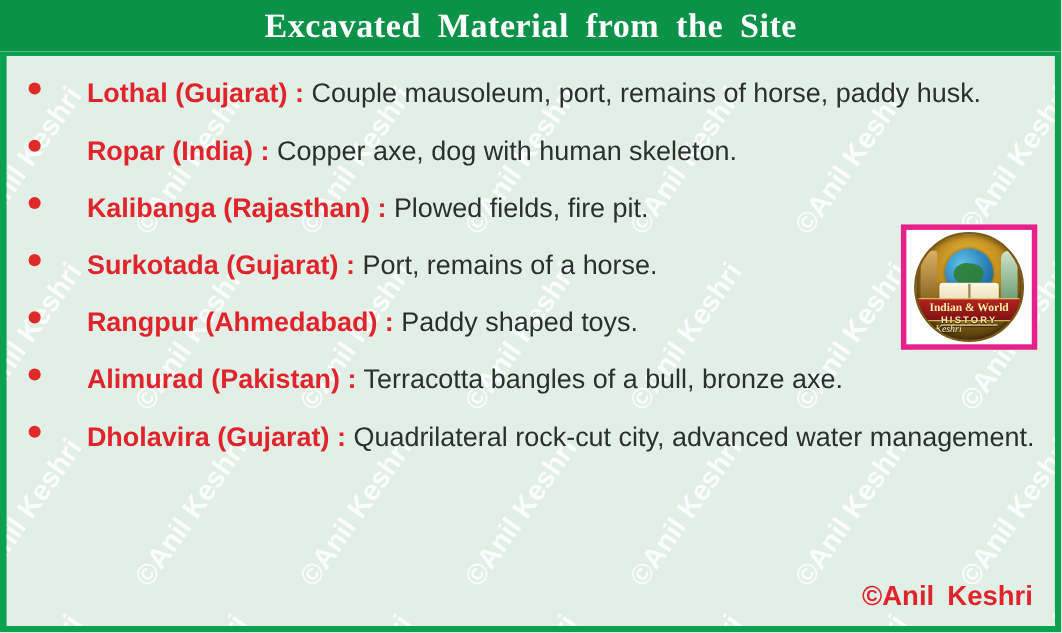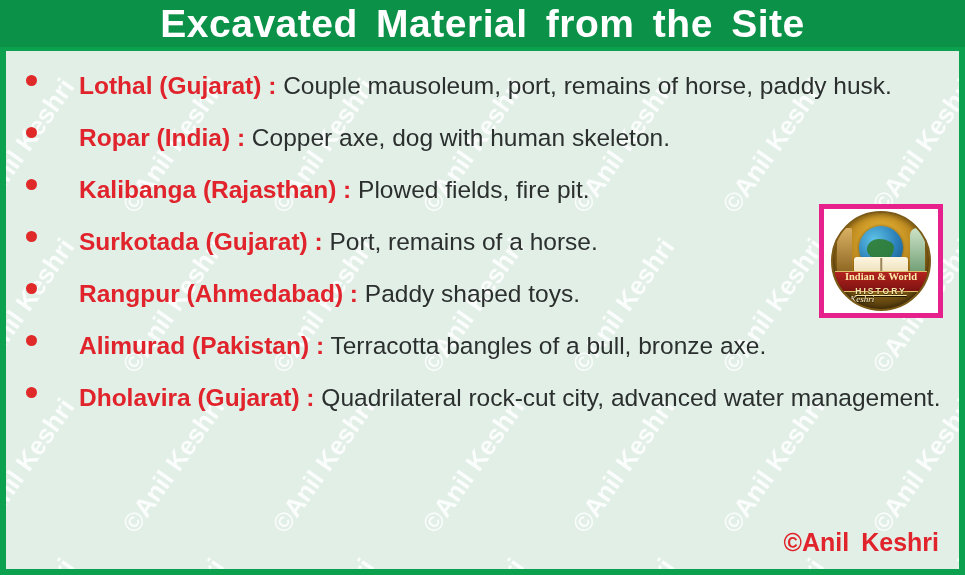--- a/index.html
+++ b/index.html
@@ -31,25 +31,25 @@
     width: 965px;
     height: 47px;
     background: #0c9248;
     display: flex;
     align-items: center;
     justify-content: center;
     box-sizing: border-box;
   }
   .header-title {
     color: #ffffff;
-    font-size: 39px;
+    font-size: 31px;
     font-weight: bold;
     letter-spacing: 0.5px;
     word-spacing: 7px;
-    font-family: Liberation Sans, sans-serif;
+    font-family: Liberation Serif, serif;
     white-space: nowrap;
     line-height: 1;
   }
 
   
   .body-frame {
     position: absolute;
     left: 0;
     top: 47px;
     width: 965px;
@@ -214,20 +214,21 @@
   .logo-banner {
     position: absolute;
     left: 2px;
     right: 2px;
     top: 60%;
     height: 19px;
     background: linear-gradient(#b3231f, #7d1311);
     border-top: 1px solid #e0c06a;
     border-bottom: 1px solid #e0c06a;
     display: flex;
+    align-items: center;
     justify-content: center;
   }
   .logo-banner span {
     color: #ffe9a8;
     font-size: 10.5px;
     font-weight: bold;
     font-family: "Liberation Serif", serif;
     white-space: nowrap;
     line-height: 1;
   }

